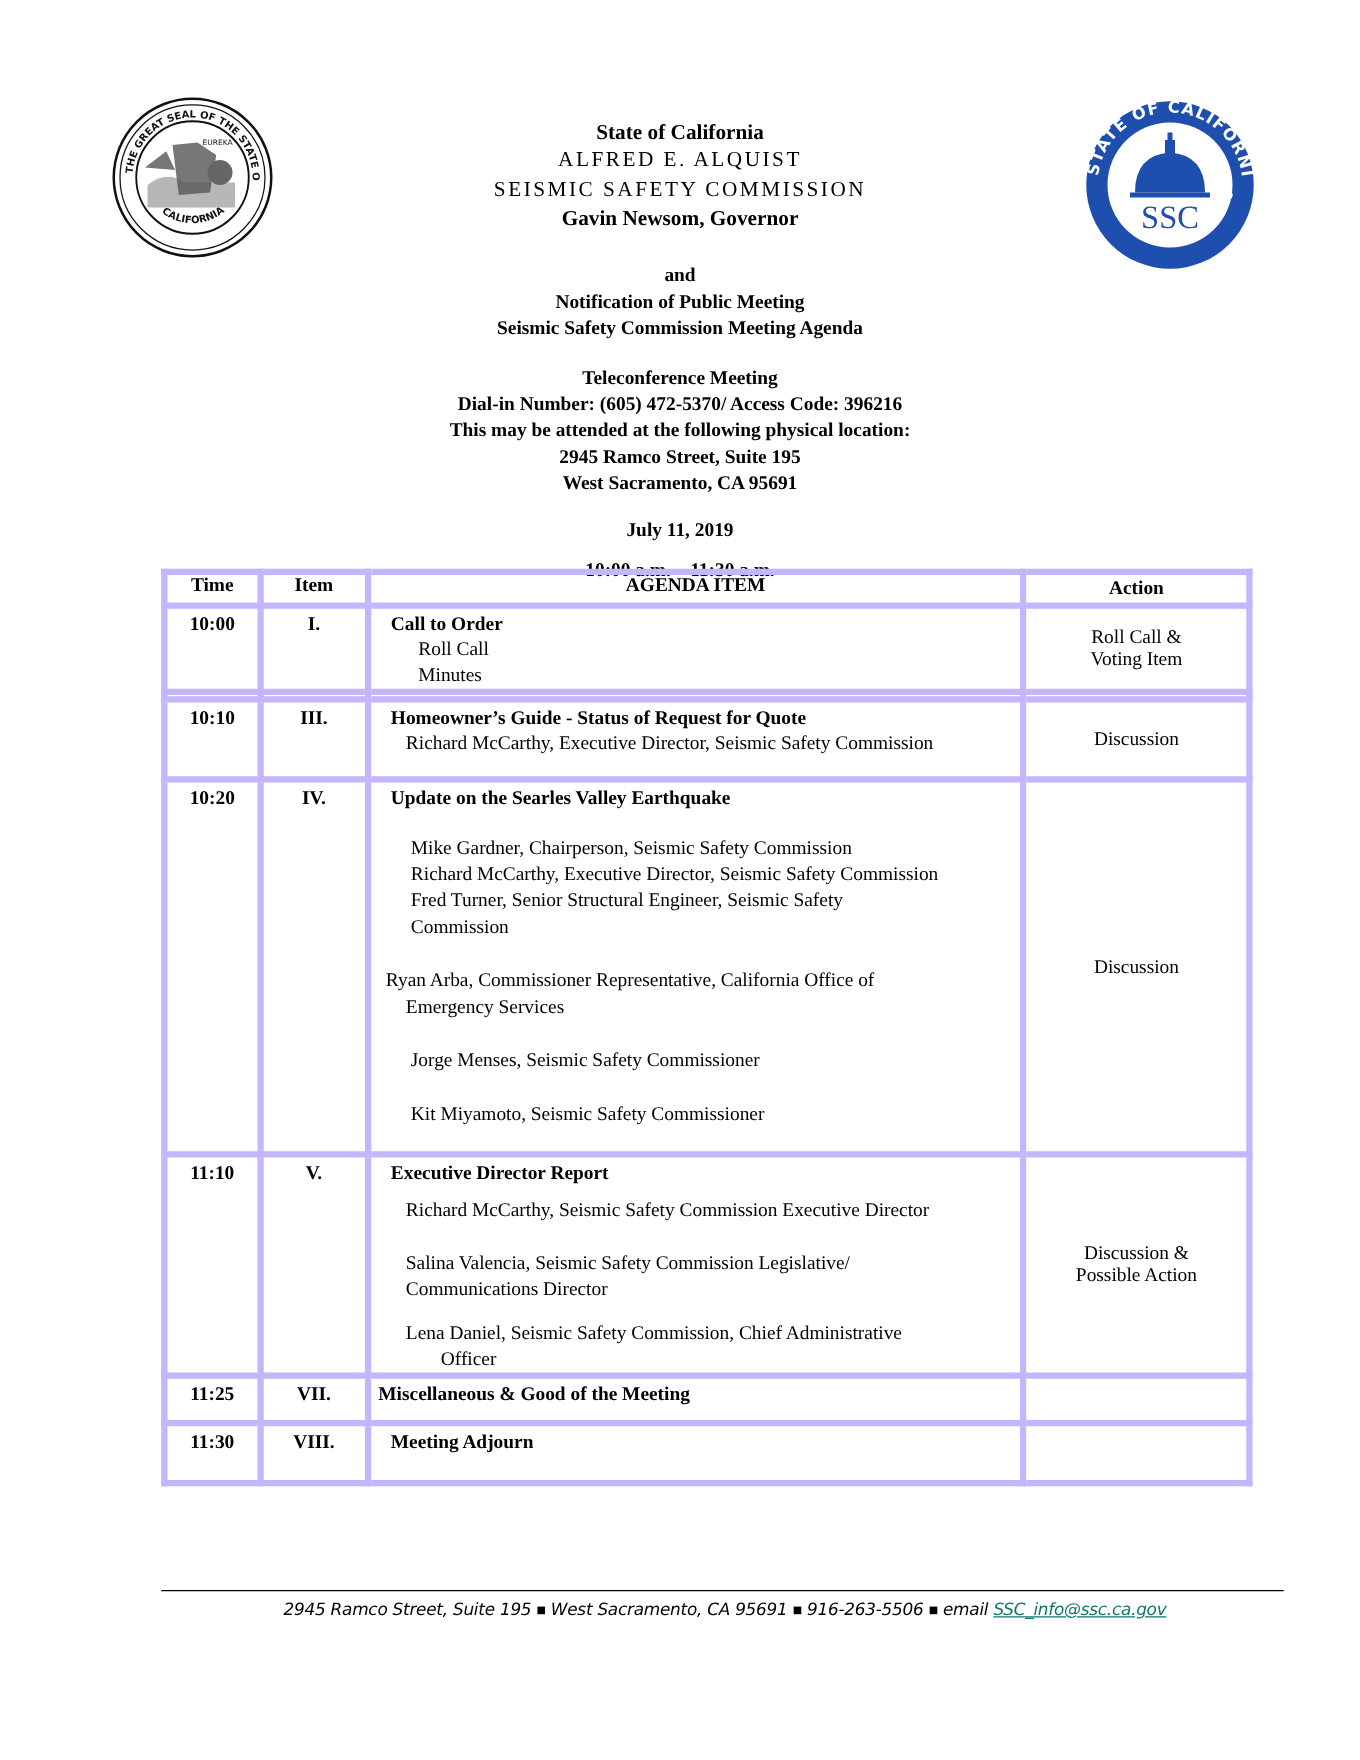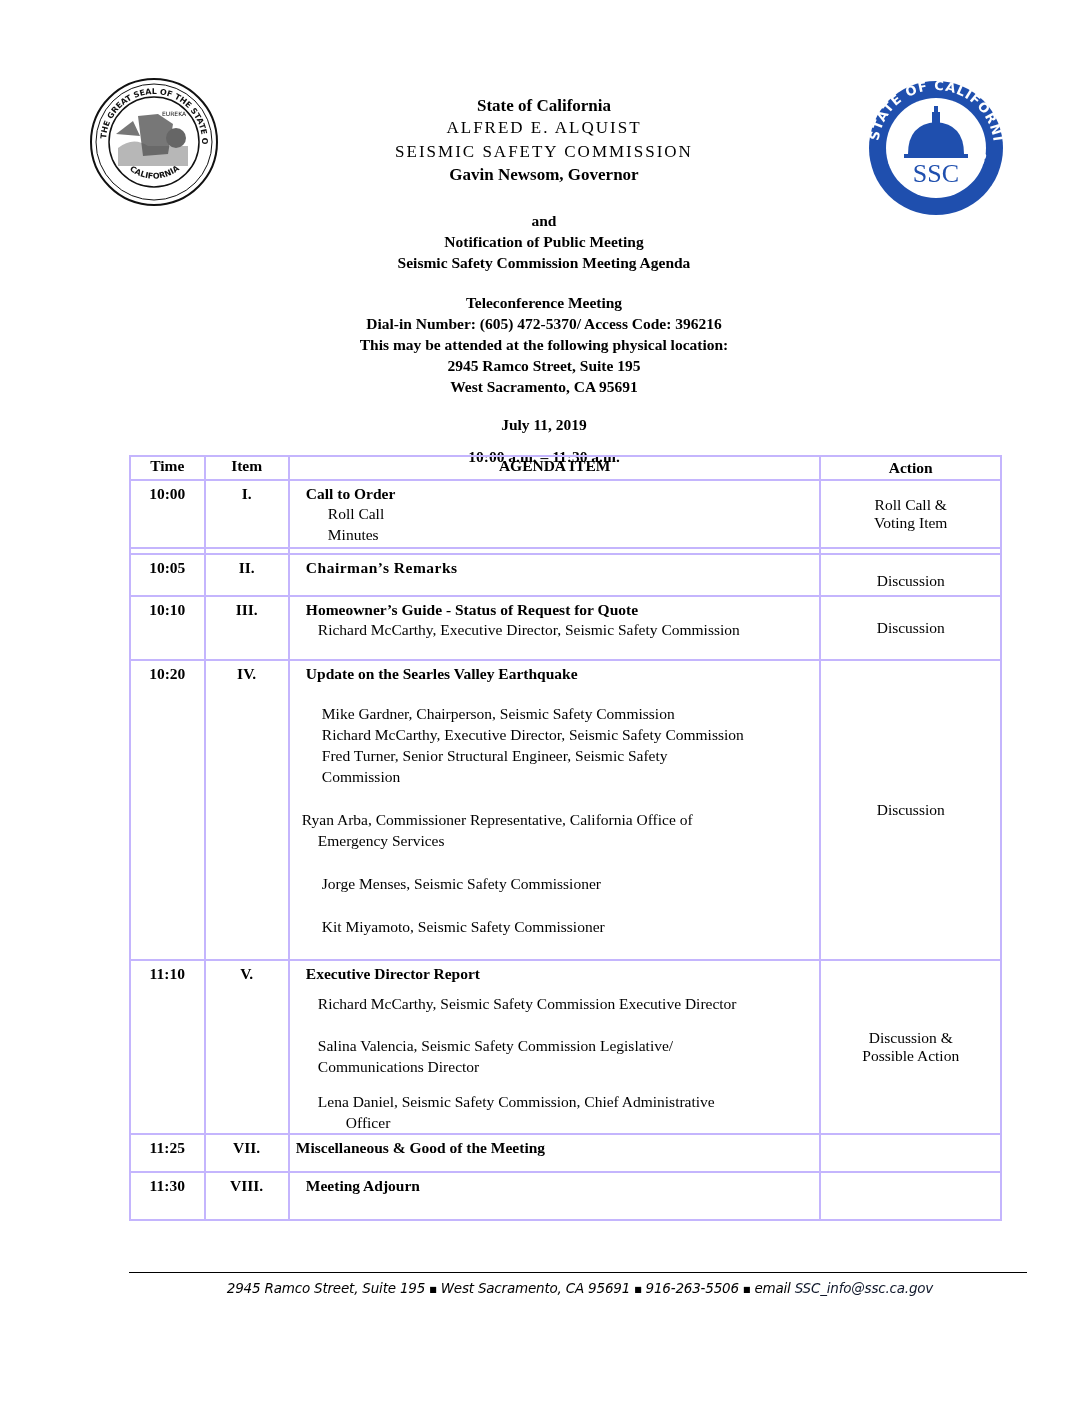--- a/index.html
+++ b/index.html
@@ -12,33 +12,33 @@
   .header { position:absolute; left:0; width:1088px; text-align:center; }
   .hdr-l1 { top:96px; font-weight:bold; font-size:17px; }
   .hdr-l2 { top:118px; font-size:17px; letter-spacing:2px; }
   .hdr-l3 { top:142px; font-size:17px; letter-spacing:2px; }
   .hdr-l4 { top:165px; font-weight:bold; font-size:17px; }
 
   .notice { position:absolute; left:0; width:1088px; text-align:center; font-weight:bold; font-size:15.5px; line-height:21px; }
   .notice div { height:21px; }
 
   table.agenda { position:absolute; left:129px; top:455px; width:873px; border-collapse:collapse; font-size:15.5px; }
-  table.agenda td, table.agenda th { border:2px solid #c4b5fd; vertical-align:top; padding:0; }
+  table.agenda td, table.agenda th { border:5px solid #c4b5fd; vertical-align:top; padding:0; }
   table.agenda th { font-weight:bold; height:22px; font-size:15.5px; }
   .c-time { width:73px; text-align:center; font-weight:bold; padding-top:4px !important; }
   .c-item { width:83px; text-align:center; font-weight:bold; padding-top:4px !important; }
   .c-agenda { width:535px; }
   .c-action { width:180px; text-align:center; vertical-align:middle !important; }
   .title { font-weight:bold; display:block; margin-left:16px; margin-top:4px; }
   .sub { display:block; line-height:21px; }
   .lb { display:block; }
 
   .footer-rule { position:absolute; left:129px; top:1272px; width:898px; height:1px; background:#000; }
   .footer { position:absolute; left:0; top:1280px; width:1160px; text-align:center; font-size:13.5px; font-family:"DejaVu Sans", sans-serif; font-style:italic; letter-spacing:-0.2px; }
-  .footer a { color:#0f172a; }
+  .footer a { color:#0f766e; text-decoration:underline; }
   .sep { font-style:normal; font-size:8px; vertical-align:middle; }
 </style>
 </head>
 <body>
 
 <svg class="seal-left" viewBox="0 0 132 132">
   <circle cx="66" cy="66" r="63" fill="none" stroke="#111" stroke-width="2"></circle>
   <circle cx="66" cy="66" r="58" fill="none" stroke="#111" stroke-width="1"></circle>
   <circle cx="66" cy="66" r="45" fill="none" stroke="#111" stroke-width="1.5"></circle>
   <defs>
@@ -115,30 +115,20 @@
       <span class="lb">Voting Item</span>
     </td>
   </tr>
   <tr style="height:6px;">
         <td></td>
         <td></td>
         <td></td>
         <td></td>
       </tr>
 
-  <tr style="height:42px;">
-    <td class="c-time">10:05</td>
-    <td class="c-item">II.</td>
-    <td class="c-agenda">
-      <span class="title" style="letter-spacing:0.5px;">Chairman’s Remarks</span>
-    </td>
-    <td class="c-action" style="padding-top:12px !important;">
-      <span class="lb">Discussion</span>
-    </td>
-  </tr>
 
   <tr style="height:64px;">
     <td class="c-time">10:10</td>
     <td class="c-item">III.</td>
     <td class="c-agenda">
       <span class="title">Homeowner’s Guide - Status of Request for Quote</span>
       <span class="sub" style="margin-left:28px;">Richard McCarthy, Executive Director, Seismic Safety Commission</span>
     </td>
     <td class="c-action">
       <span class="lb">Discussion</span>

